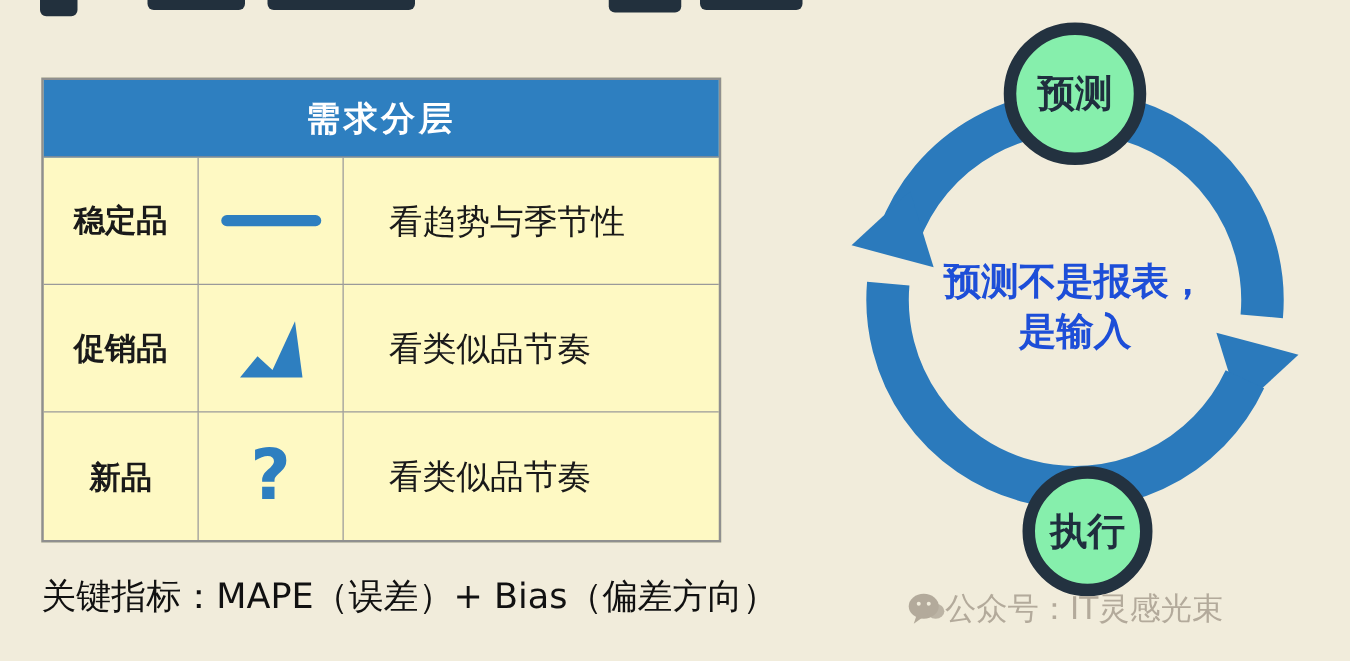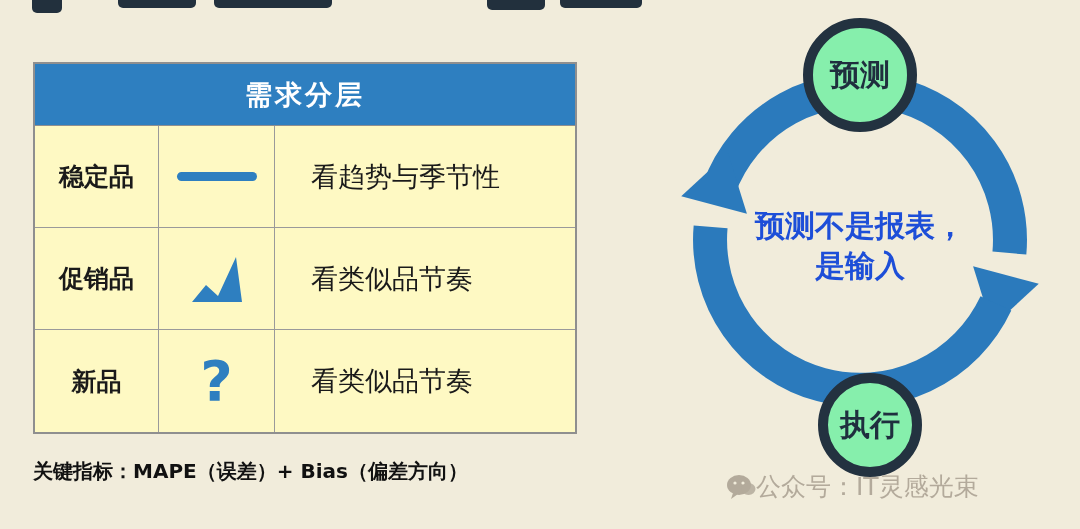--- a/index.html
+++ b/index.html
@@ -36,21 +36,21 @@
   }
   .cell.last-row{border-bottom:none;}
   .cell.desc{justify-content:flex-start;padding-left:36px;border-right:none;font-size:27px;}
   .cell.cat{font-size:25px;font-weight:bold;}
   .line-icon{width:80px;height:9px;background:#2e7fc0;border-radius:5px;}
   .qmark{font-size:56px;font-weight:bold;color:#2e7fc0;line-height:1;}
 
   
   .key-metrics{
     position:absolute;left:33px;top:458px;
-    font-size:20px;font-weight:bold;color:#111111;white-space:nowrap;
+    font-size:28px;font-weight:normal;color:#111111;white-space:nowrap;
   }
 
   
   .cycle{position:absolute;left:645px;top:0;width:430px;height:500px;}
   .cycle svg.ring{position:absolute;left:0;top:0;}
   .node{
     position:absolute;border-radius:50%;
     background:#86efac;border:10px solid #233240;
     display:flex;align-items:center;justify-content:center;
     font-size:30px;font-weight:bold;color:#1f2e3e;box-sizing:border-box;

